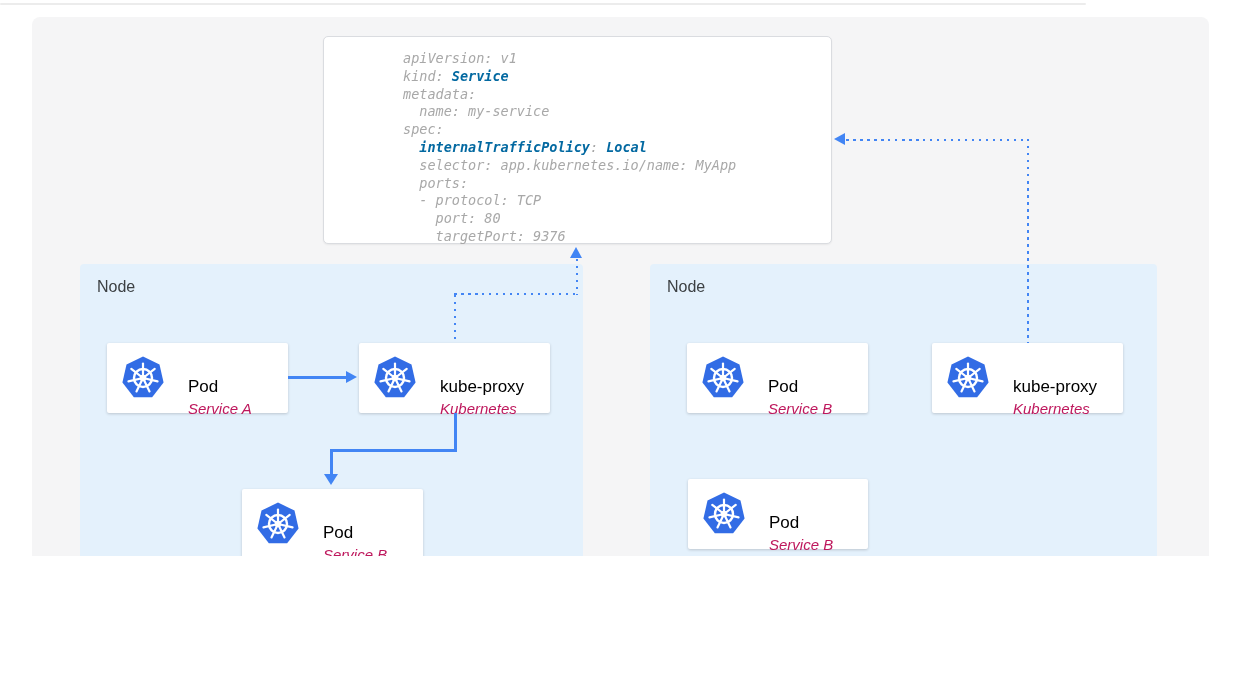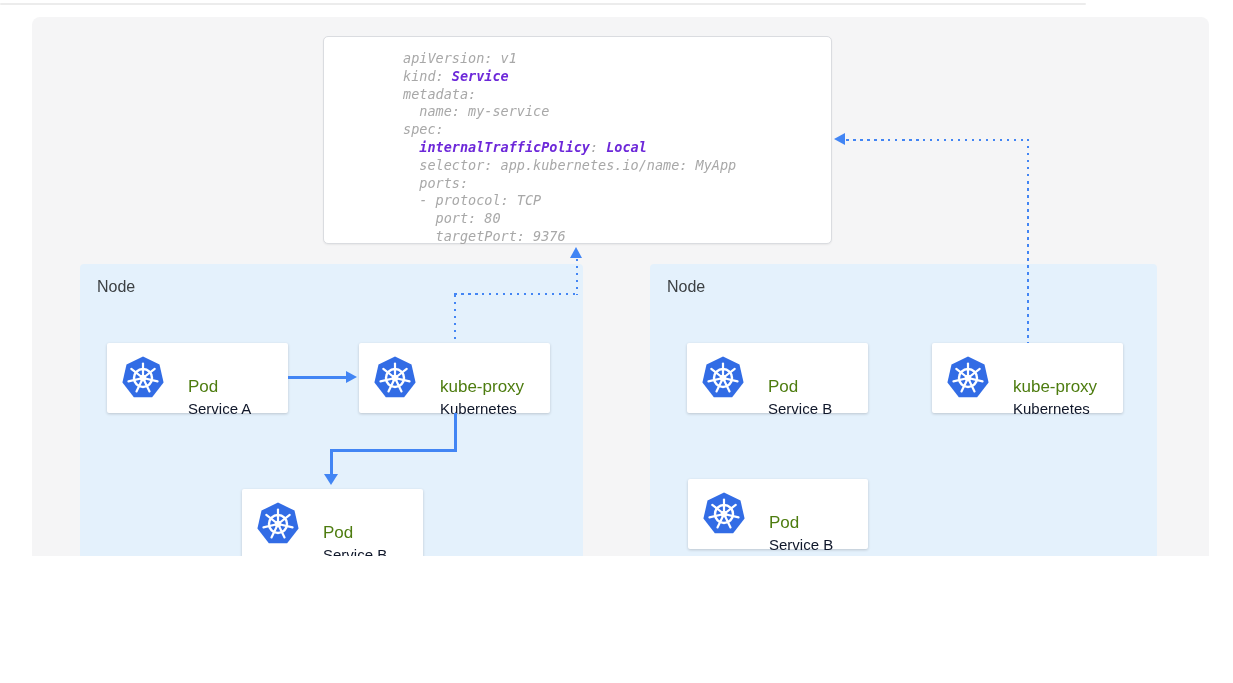--- a/index.html
+++ b/index.html
@@ -14,38 +14,38 @@
   .yaml-card{
     position:absolute;left:323px;top:36px;width:509px;height:208px;box-sizing:border-box;
     background:#ffffff;border:1px solid #dadce0;border-radius:5px;
     box-shadow:0 1px 2px rgba(0,0,0,0.06);
   }
   .yaml-code{
     position:absolute;left:79px;top:13px;right:8px;
     font-family:"DejaVu Sans Mono", monospace;font-style:italic;
     font-size:13.5px;line-height:17.8px;color:#a8a8a8;white-space:pre;
   }
-  .yaml-code .b{font-weight:bold;color:#6d28d9;}
+  .yaml-code .b{font-weight:bold;color:#0369a1;}
 
   
   .node{position:absolute;background:#e4f1fc;border-radius:4px;text-align:right;}
   .node-left{left:80px;top:264px;width:503px;height:353px;}
   .node-right{left:650px;top:264px;width:507px;height:353px;}
   .node-label{position:absolute;left:17px;top:14px;font-size:16px;color:#3c4043;}
 
   
   .card{
     position:absolute;background:#ffffff;border-radius:2px;
     box-shadow:0 1px 3px rgba(0,0,0,0.18);
     display:flex;align-items:center;box-sizing:border-box;
   }
   .card .icon{flex:0 0 auto;margin-left:14px;width:44px;height:46px;}
   .card .txt{margin-left:23px;}
-  .card .title{font-size:17px;color:#4d7c0f;line-height:21px;margin-top:39px;}
-  .card .subtitle{font-size:15px;color:#0f172a;line-height:20px;margin-top:2px;}
+  .card .title{font-size:17px;color:#000000;line-height:21px;margin-top:39px;}
+  .card .subtitle{font-size:15px;color:#be185d;line-height:20px;margin-top:2px;font-style:italic;}
 
   .card-pod-a{left:107px;top:343px;width:181px;height:70px;}
   .card-proxy-left{left:359px;top:343px;width:191px;height:70px;}
   .card-pod-b-left{left:242px;top:489px;width:181px;height:69px;}
   .card-pod-b-r1{left:687px;top:343px;width:181px;height:70px;}
   .card-proxy-right{left:932px;top:343px;width:191px;height:70px;}
   .card-pod-b-r2{left:688px;top:479px;width:180px;height:70px;}
 
   
   .seg{position:absolute;background:#4285f4;}

